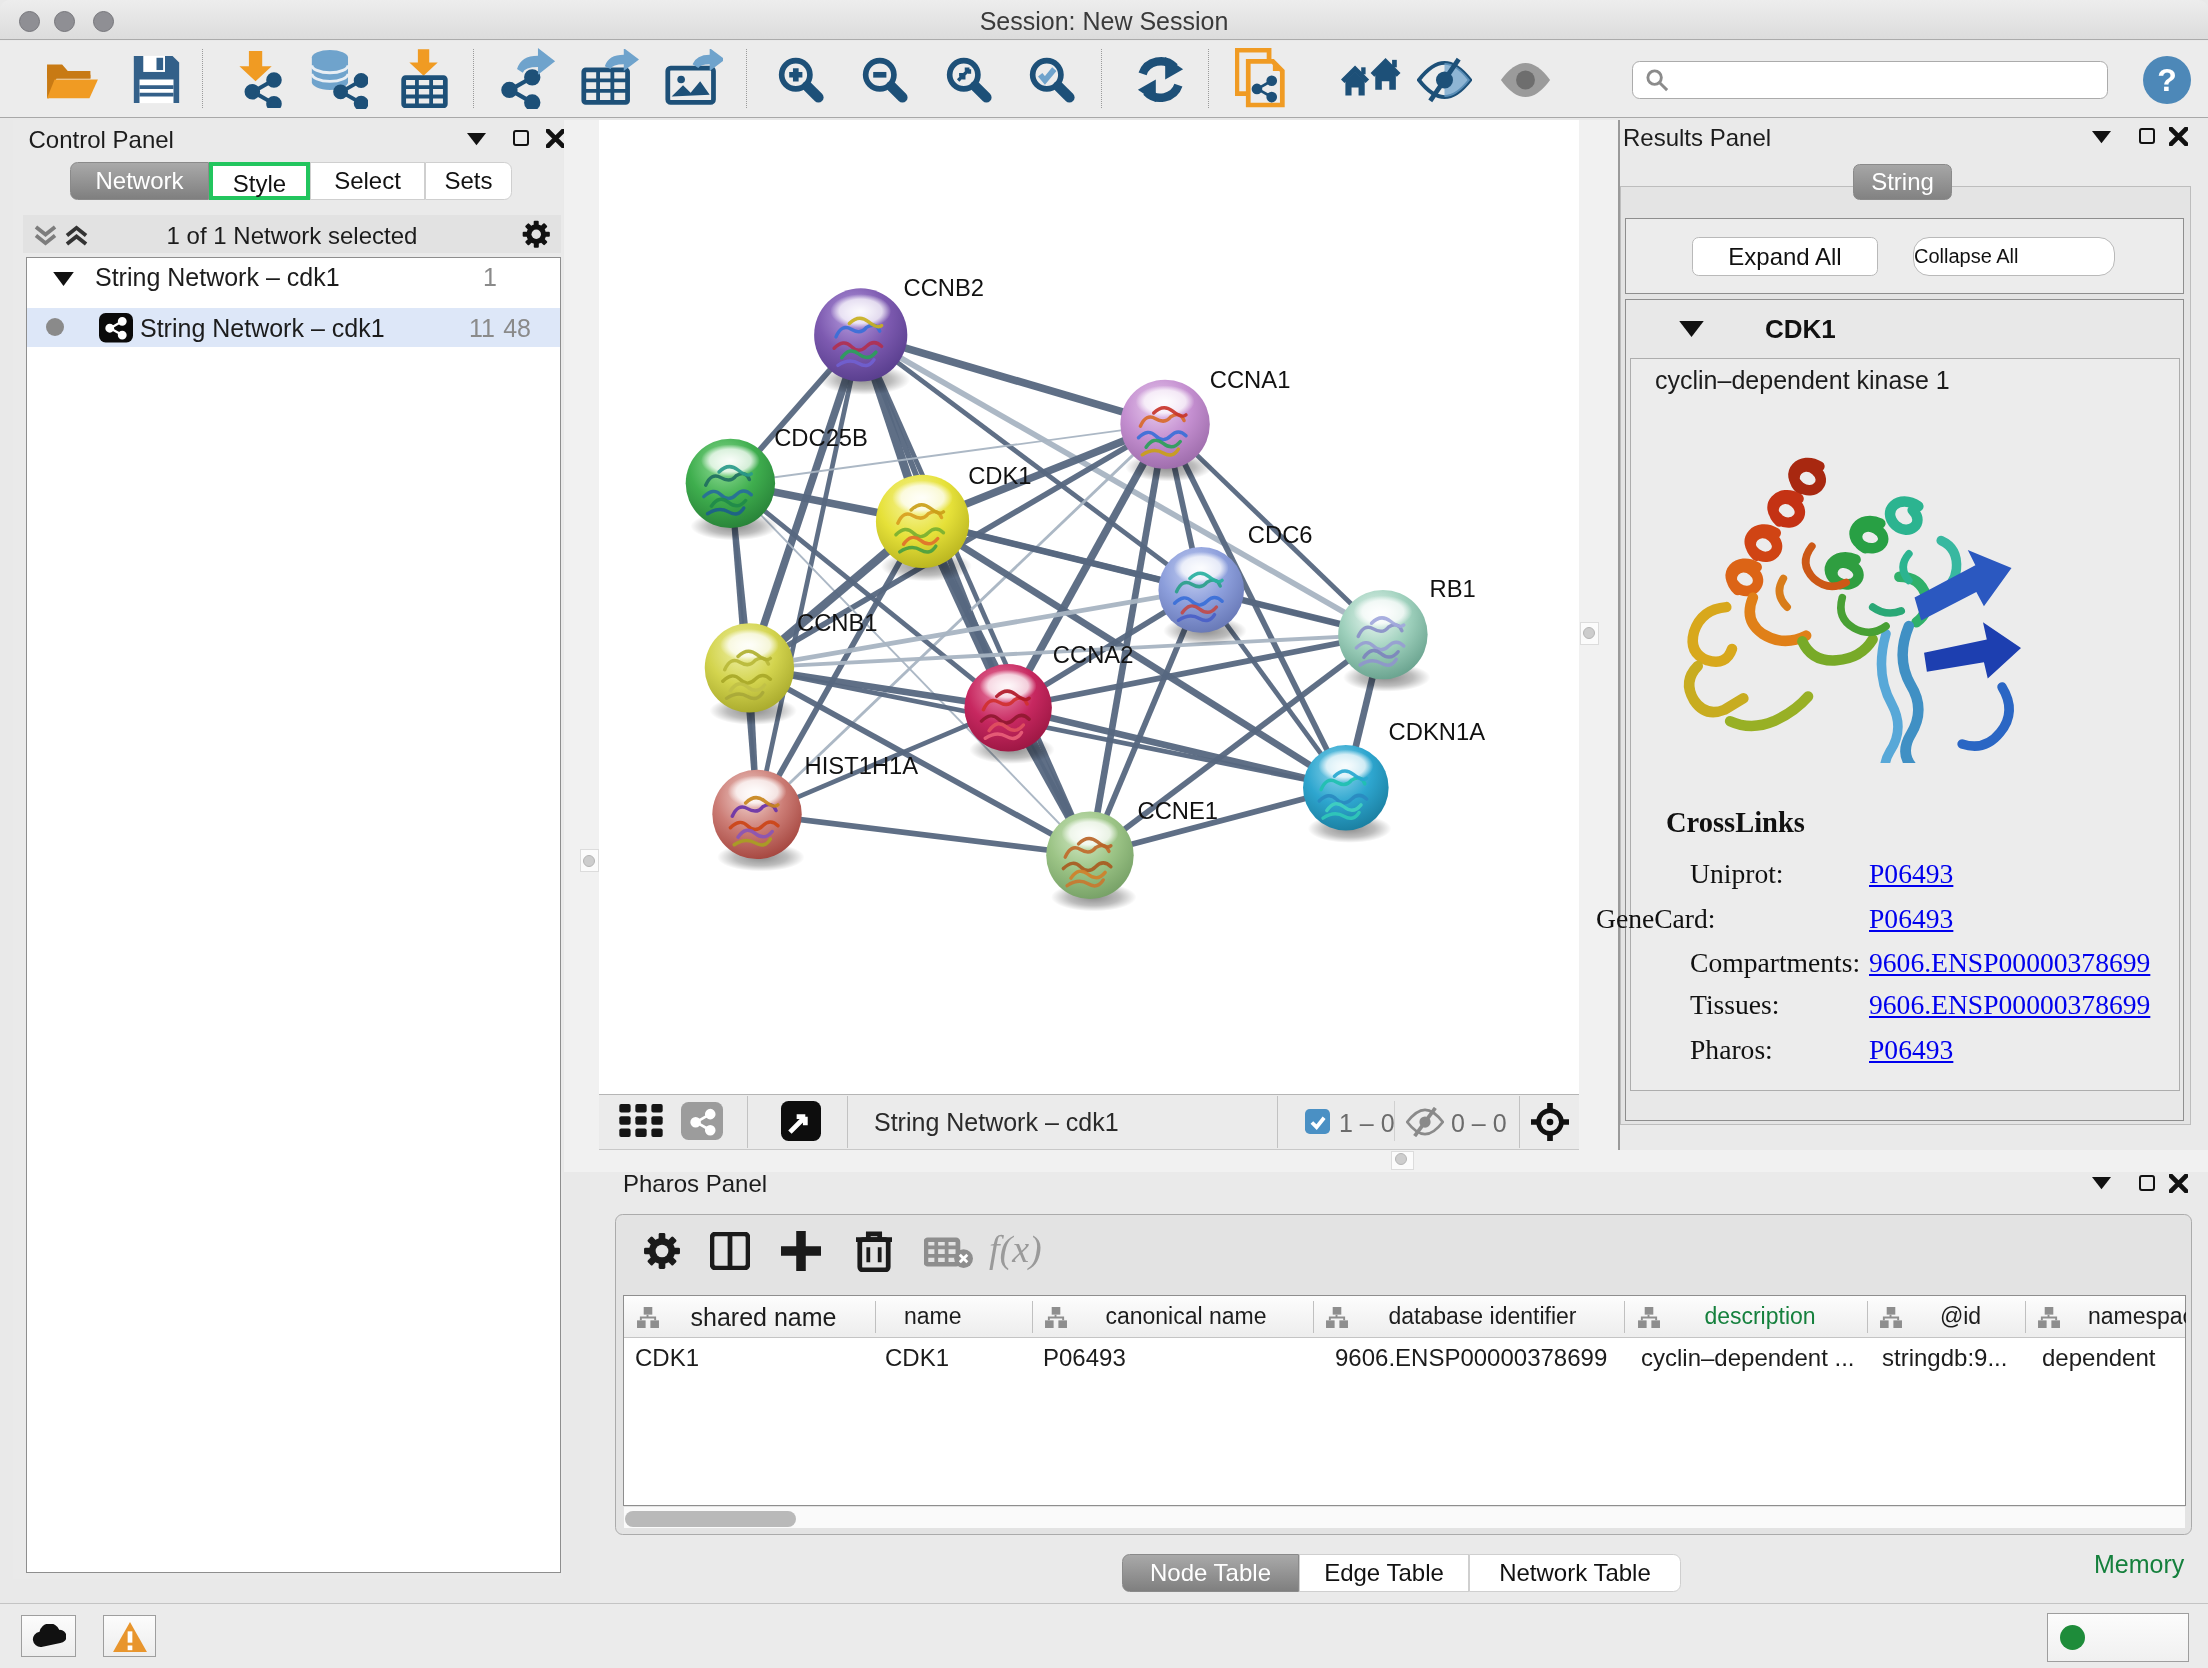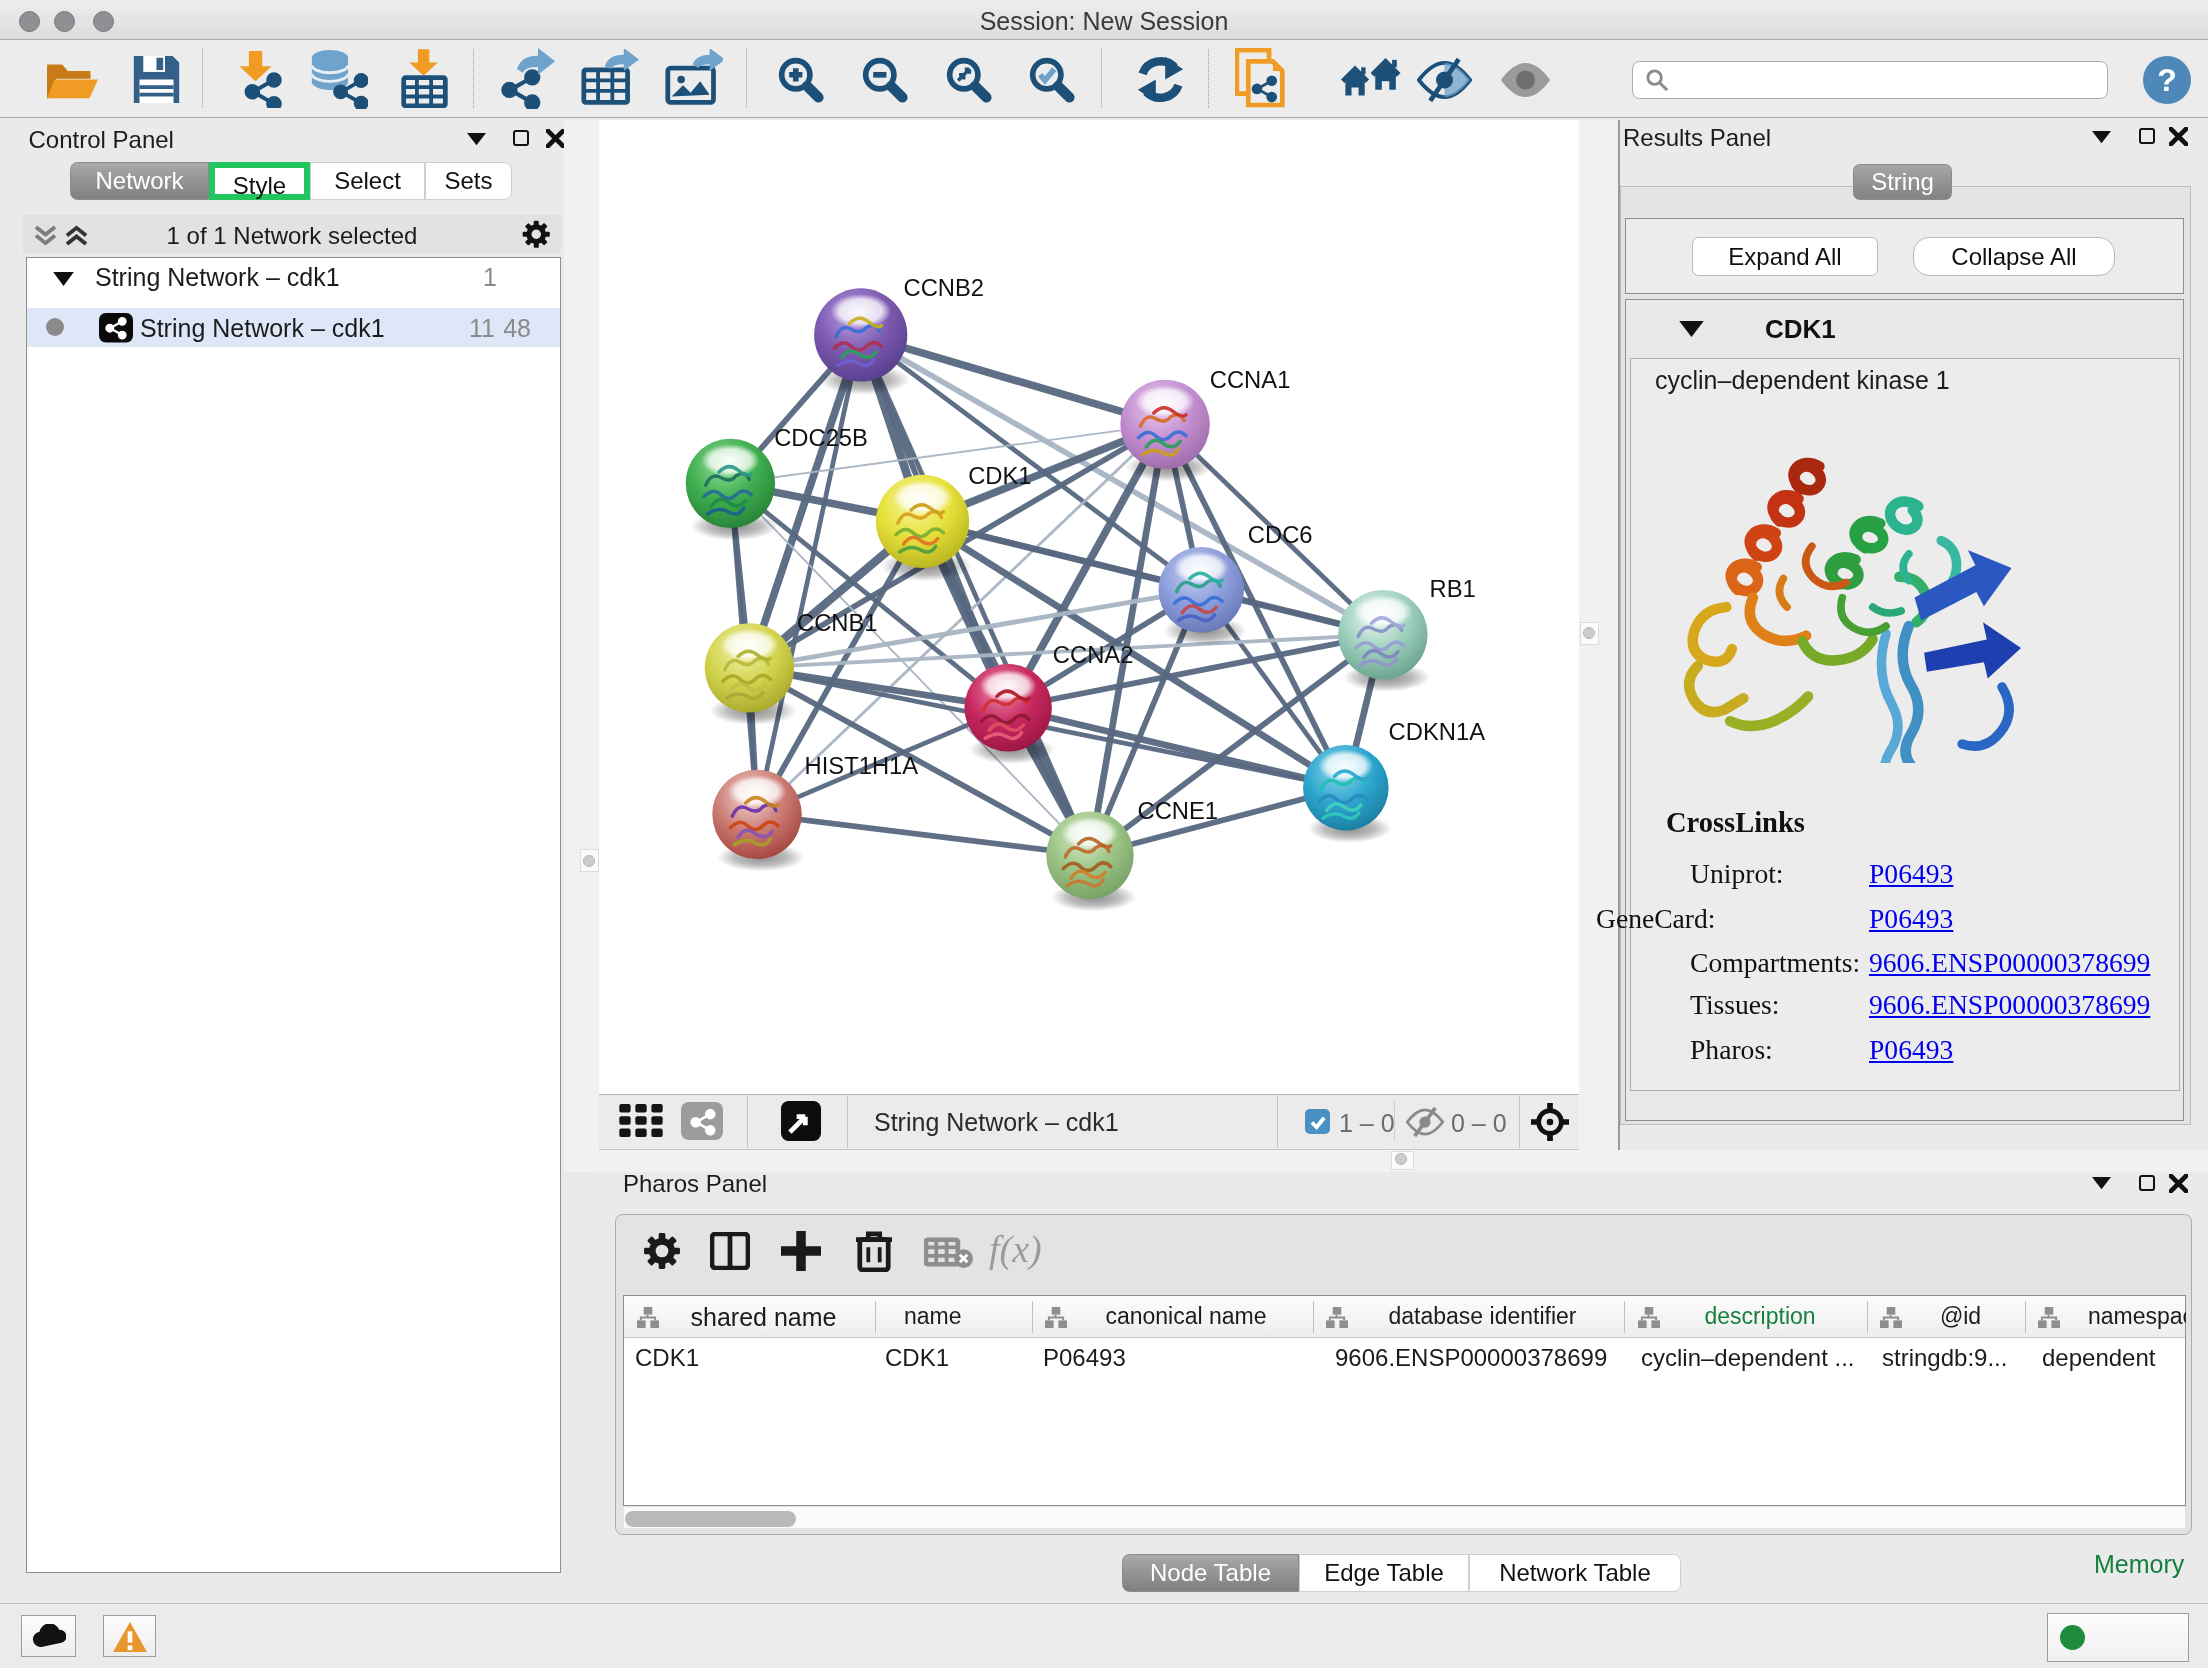--- a/index.html
+++ b/index.html
@@ -154,21 +154,21 @@
 <div class="abs" style="left:13.3px;top:120px;width:550px;height:1459px;background:#eaeaea"></div>
 <div class="abs panel-title" style="left:28.5px;top:126px">Control Panel</div>
 <svg style="position:absolute;left:467px;top:133px" width="19" height="13.3" viewBox="0 0 20 14">
     <path d="M0 0 h20 l-10 13 z" fill="#111"></path>
   </svg>
 <div class="abs" style="left:513px;top:130px;width:16px;height:16px;border:2.9px solid #111;border-radius:2.9px"></div>
 <svg style="position:absolute;left:546px;top:129px" width="19" height="19" viewBox="0 0 20 20">
     <path d="M2 2 L18 18 M18 2 L2 18" stroke="#111" stroke-width="5" stroke-linecap="round"></path>
   </svg>
 <div class="abs" style="left:70px;top:162px;width:139px;height:38px;background:linear-gradient(#a9a9a9,#7f7f7f);border:1px solid #8a8a8a;border-radius:7.6px 0 0 7.6px;color:#fff;font-size:24px;text-align:center;line-height:36px">Network</div>
-<div class="abs" style="left:209px;top:162px;width:101px;height:38px;background:#fff;border:6px solid #22c55e;color:#111;font-size:24px;text-align:center;line-height:36px">Style</div>
+<div class="abs" style="left:209px;top:162px;width:101px;height:38px;background:#fff;border:4px solid #22c55e;color:#111;font-size:24px;text-align:center;line-height:36px">Style</div>
 <div class="abs" style="left:310px;top:162px;width:115px;height:38px;background:#fff;border:1px solid #cfcfcf;color:#111;font-size:24px;text-align:center;line-height:36px">Select</div>
 <div class="abs" style="left:425px;top:162px;width:87px;height:38px;background:#fff;border:1px solid #cfcfcf;border-radius:0 7.6px 7.6px 0;color:#111;font-size:24px;text-align:center;line-height:36px">Sets</div>
 <div class="abs" style="left:23px;top:215px;width:538px;height:38px;background:#e2e2e2"></div>
 <svg style="position:absolute;left:34px;top:225px" width="23" height="21" viewBox="0 0 24 22">
     <path d="M2 2 l10 8 10 -8 M2 11 l10 8 10 -8" stroke="#7d7d7d" stroke-width="4" fill="none"></path>
   </svg>
 <svg style="position:absolute;left:65px;top:225px" width="23" height="21" viewBox="0 0 24 22">
     <path d="M2 20 l10 -8 10 8 M2 11 l10 -8 10 8" stroke="#333" stroke-width="4" fill="none"></path>
   </svg>
 <div class="abs" style="left:23px;top:222px;width:538px;text-align:center;font-size:24px;color:#1c1c1c">1 of 1 Network selected</div>
@@ -487,21 +487,21 @@
     <path d="M0 0 h20 l-10 13 z" fill="#111"></path>
   </svg>
 <div class="abs" style="left:2139px;top:128px;width:16px;height:16px;border:2.9px solid #111;border-radius:2.9px"></div>
 <svg style="position:absolute;left:2169px;top:127px" width="19" height="19" viewBox="0 0 20 20">
     <path d="M2 2 L18 18 M18 2 L2 18" stroke="#111" stroke-width="5" stroke-linecap="round"></path>
   </svg>
 <div class="abs" style="left:1620px;top:186px;width:571px;height:939px;background:#e4e4e4;border:1px solid #bdbdbd"></div>
 <div class="abs" style="left:1853px;top:164px;width:99px;height:36px;background:linear-gradient(#a6a6a6,#828282);border:1px solid #8a8a8a;border-radius:6.7px;color:#fff;font-size:24px;text-align:center;line-height:34px">String</div>
 <div class="abs" style="left:1625px;top:218px;width:559px;height:76px;background:#ececec;border:1px solid #8e8e8e"></div>
 <div class="abs" style="left:1692px;top:237px;width:186px;height:39px;background:#fff;border:1px solid #b9b9b9;border-radius:6.7px;font-size:24px;color:#111;text-align:center;line-height:37px">Expand All</div>
-<div class="abs" style="left:1913px;top:237px;width:202px;height:39px;background:#fff;border:1px solid #b9b9b9;border-radius:16px;font-size:24px;color:#111;text-align:center;line-height:37px">Collapse All</div>
+<div class="abs" style="left:1913px;top:237px;width:202px;height:39px;background:#fff;border:1px solid #b9b9b9;border-radius:16px;font-size:20px;color:#111;text-align:left;line-height:37px">Collapse All</div>
 <div class="abs" style="left:1625px;top:299px;width:559px;height:822px;background:#e8e8e8;border:1px solid #8e8e8e"></div>
 <svg style="position:absolute;left:1679px;top:321px" width="25" height="17" viewBox="0 0 26 18">
     <path d="M0 0 h26 l-13 17 z" fill="#111"></path>
   </svg>
 <div class="abs" style="left:1765px;top:314px;font-size:26px;font-weight:bold;color:#111">CDK1</div>
 <div class="abs" style="left:1630px;top:358px;width:550px;height:733px;background:#ececec;border:1px solid #adadad"></div>
 <div class="abs" style="left:1655px;top:366px;font-size:25px;color:#1c1c1c">cyclin–dependent kinase 1</div>
 <svg style="position:absolute;left:1669px;top:455px" width="358" height="308" viewBox="0 0 376 324">
 <g fill="none" stroke-linecap="round">
 <path d="M158 12 c-20 -12 -38 8 -20 22 c14 10 30 -6 16 -18 c-14 -12 -32 6 -16 20" stroke="#a82810" stroke-width="11"></path>

